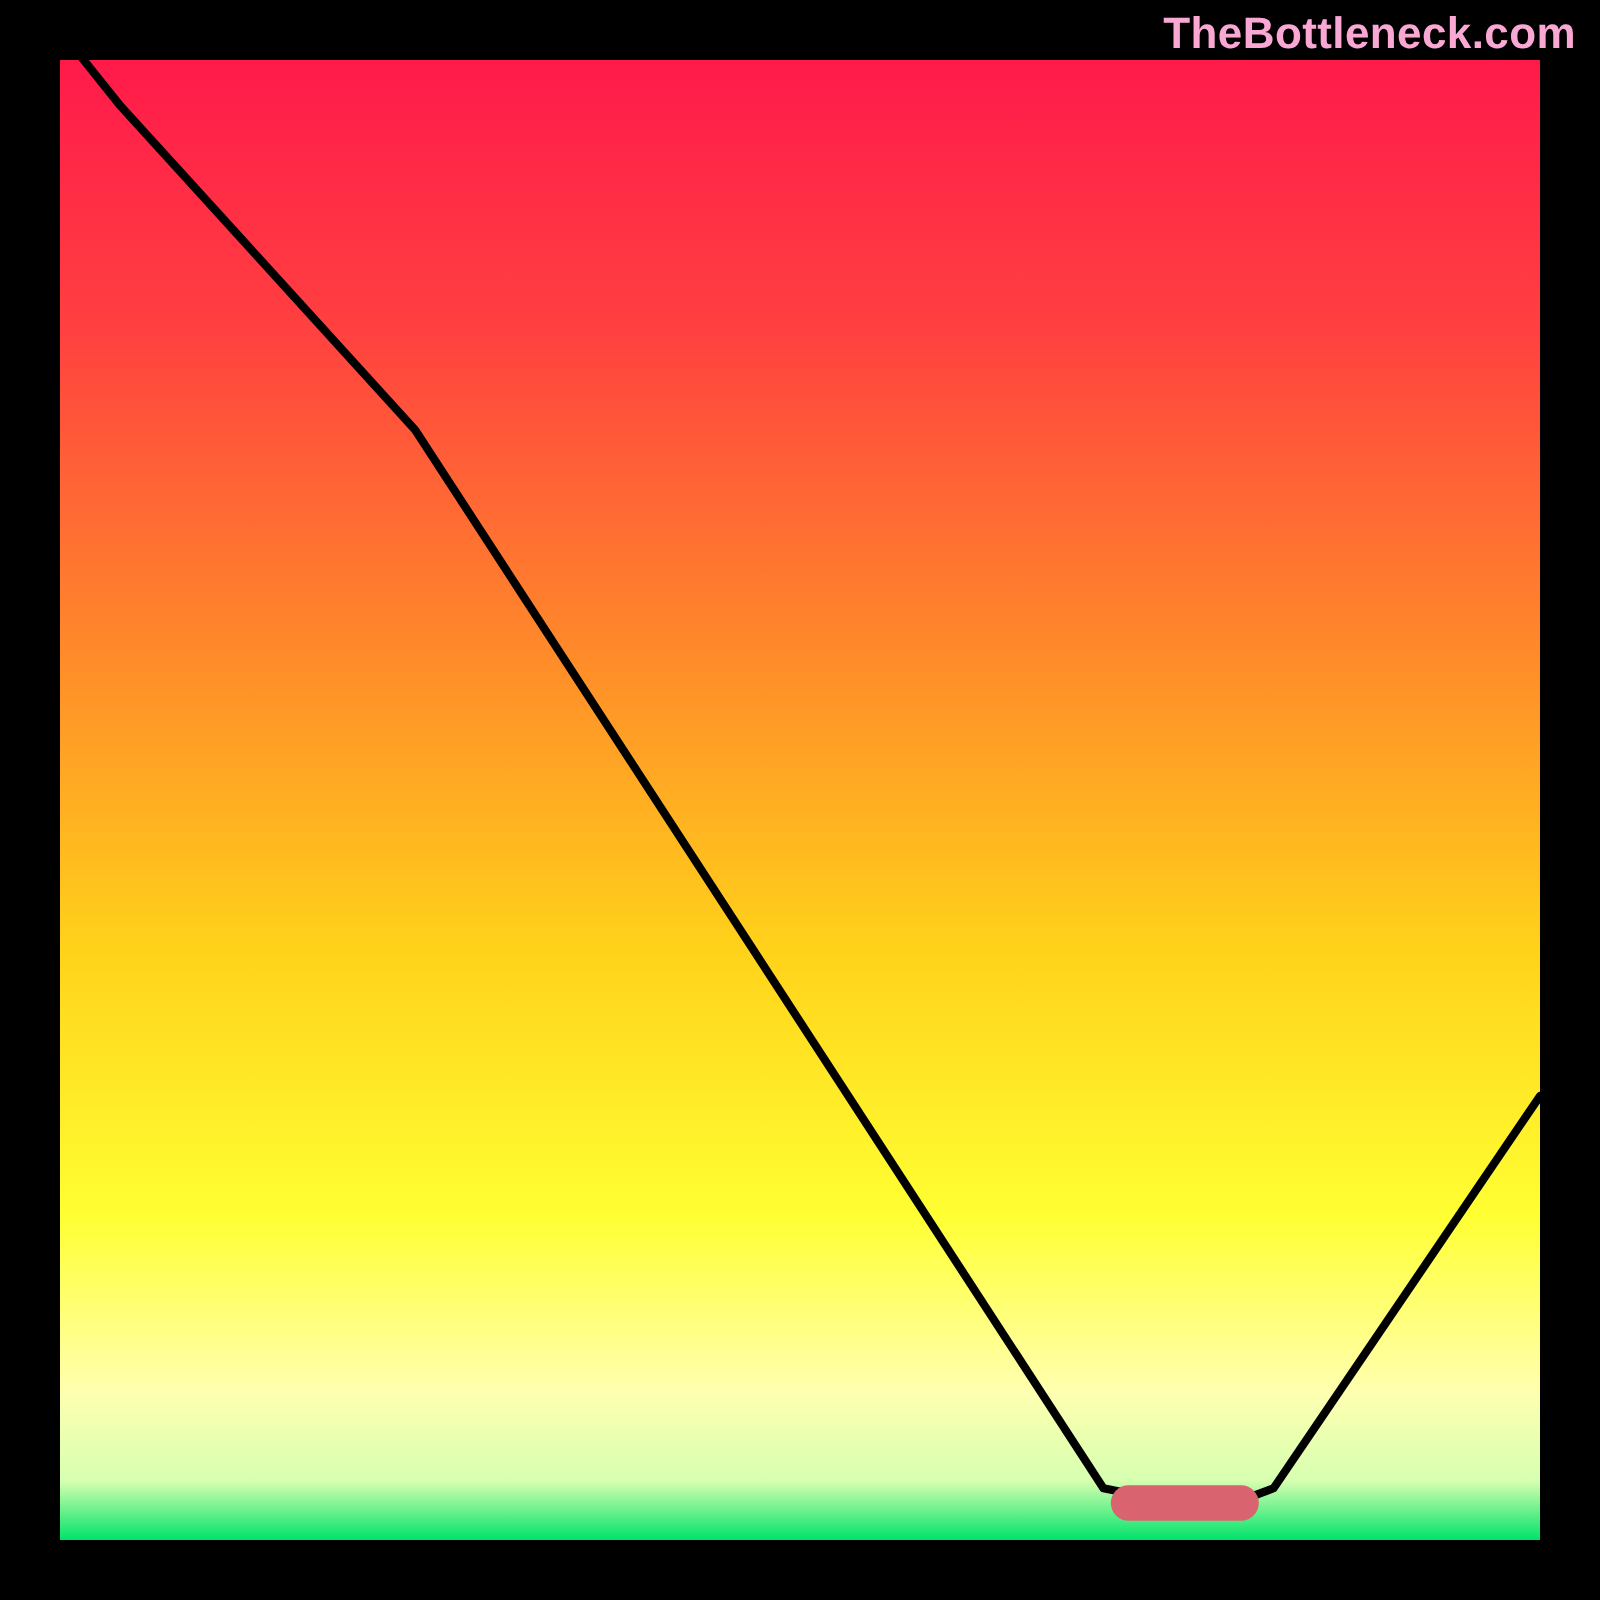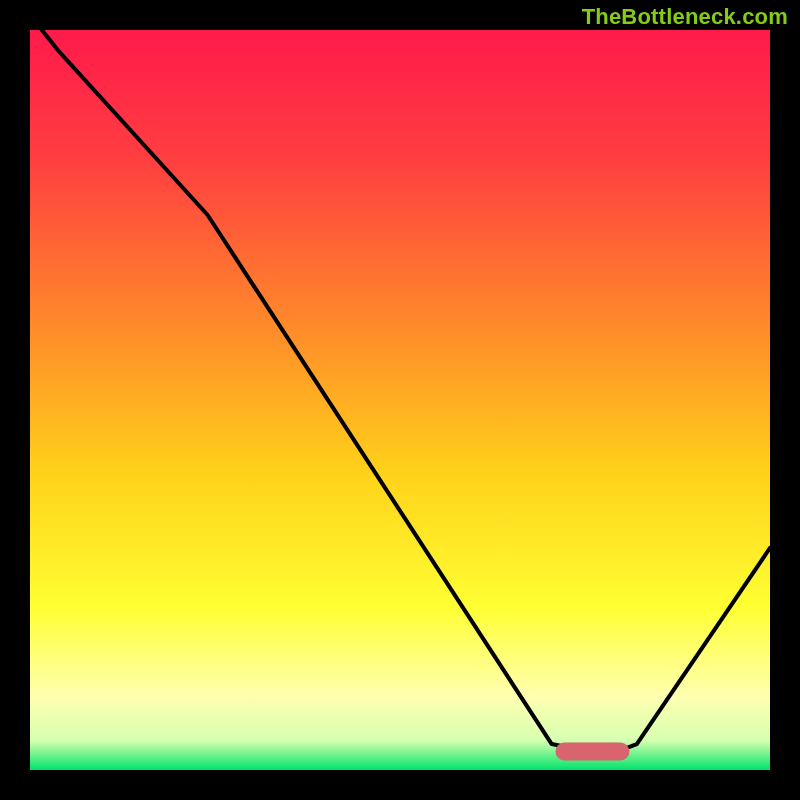--- a/index.html
+++ b/index.html
@@ -18,21 +18,21 @@
     height: 800px;
     background: #000;
   }
   .watermark {
     position: absolute;
     right: 12px;
     top: 4px;
     font-family: Arial, Helvetica, sans-serif;
     font-size: 22px;
     font-weight: 600;
-    color: #84cc16;
+    color: #f9a8d4;
     letter-spacing: 0.2px;
   }
   svg.plot {
     position: absolute;
     left: 30px;
     top: 30px;
     width: 740px;
     height: 740px;
     display: block;
   }

